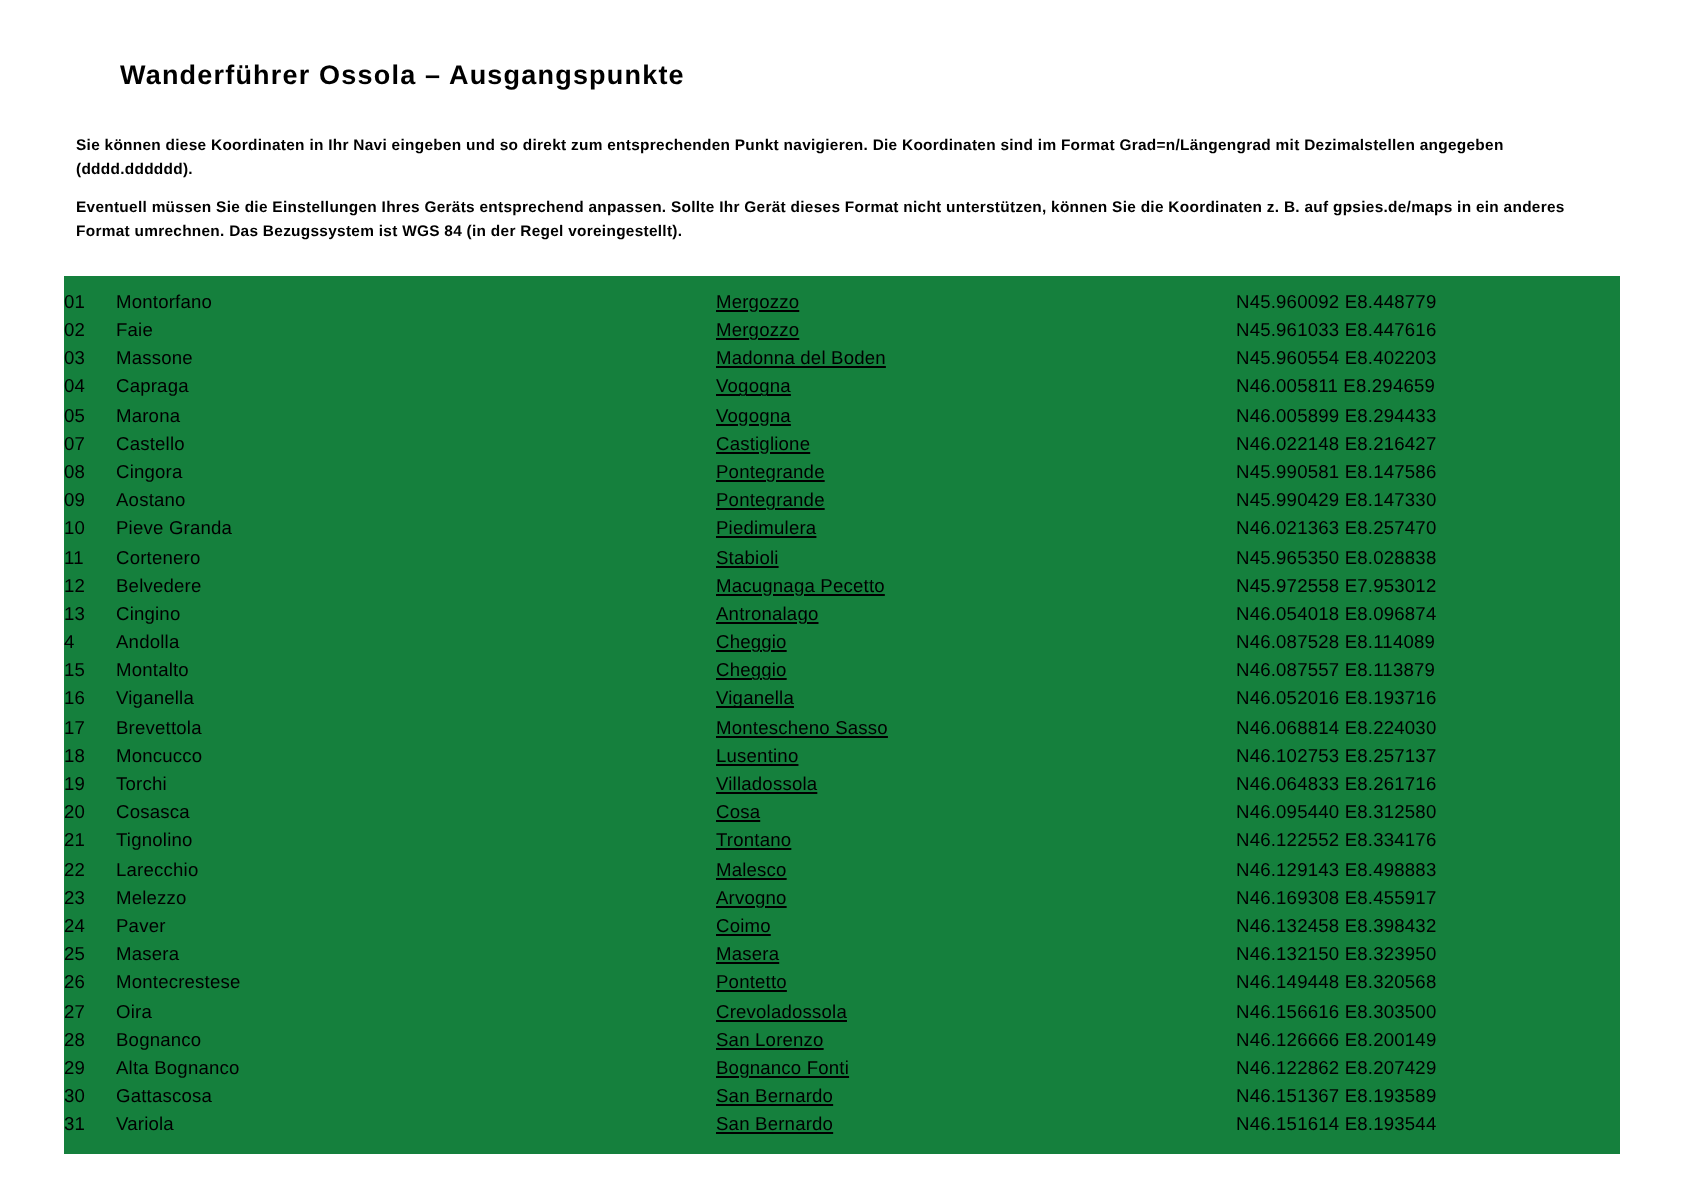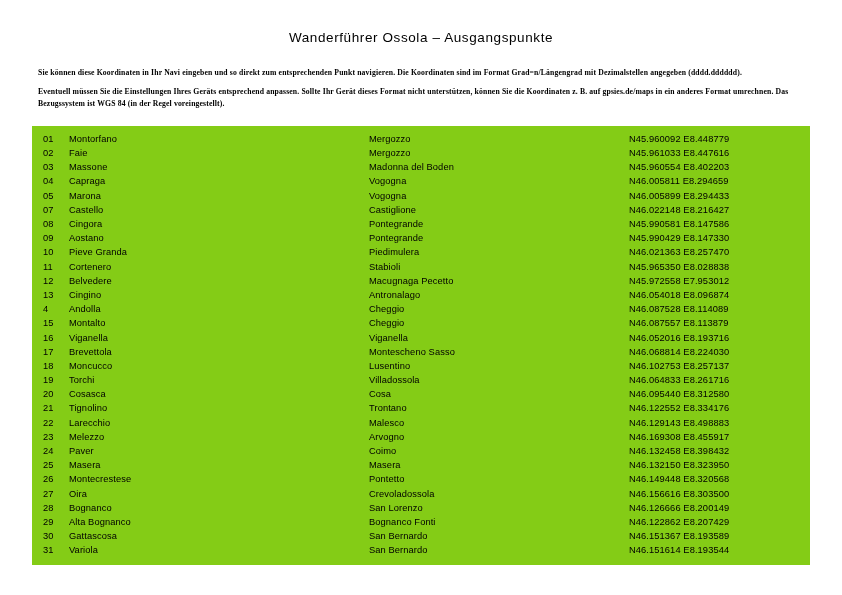--- a/index.html
+++ b/index.html
@@ -15,44 +15,43 @@
     overflow: hidden;
   }
   .page {
     position: relative;
     width: 842px;
     height: 595px;
     box-sizing: border-box;
     padding: 0;
   }
   .title {
-    text-align: center;
+    text-align: left;
     font-size: 13.5px;
-    font-weight: normal;
+    font-weight: bold;
     letter-spacing: 0.6px;
     margin: 30px 0 0 0;
-    padding: 0 40px;
+    padding: 0 60px;
     color: #000;
   }
   .intro {
     margin: 22px 38px 0 38px;
     font-size: 7.7px;
     font-weight: bold;
     line-height: 1.55;
     letter-spacing: 0.15px;
     color: #000;
-    font-family: Liberation Serif, serif;
   }
   .intro p {
     margin: 0 0 7px 0;
   }
   .table-wrap {
     margin: 16px 32px 0 32px;
-    background: #84cc16;
-    padding: 6px 0 8px 11px;
+    background: #15803d;
+    padding: 6px 0 8px 0;
   }
   table.places {
     width: 100%;
     border-collapse: collapse;
     font-size: 9.3px;
     letter-spacing: 0.1px;
   }
   table.places td {
     padding: 2.1px 0;
     vertical-align: top;
@@ -62,20 +61,21 @@
     width: 26px;
     padding-left: 10px;
     text-align: left;
   }
   td.name {
     width: 300px;
     margin-left: 44px;
   }
   td.via {
     width: 260px;
+    text-decoration: underline;
   }
   td.coords {
     width: auto;
     padding-right: 10px;
   }
 </style>
 </head>
 <body>
 
 <div class="page">

